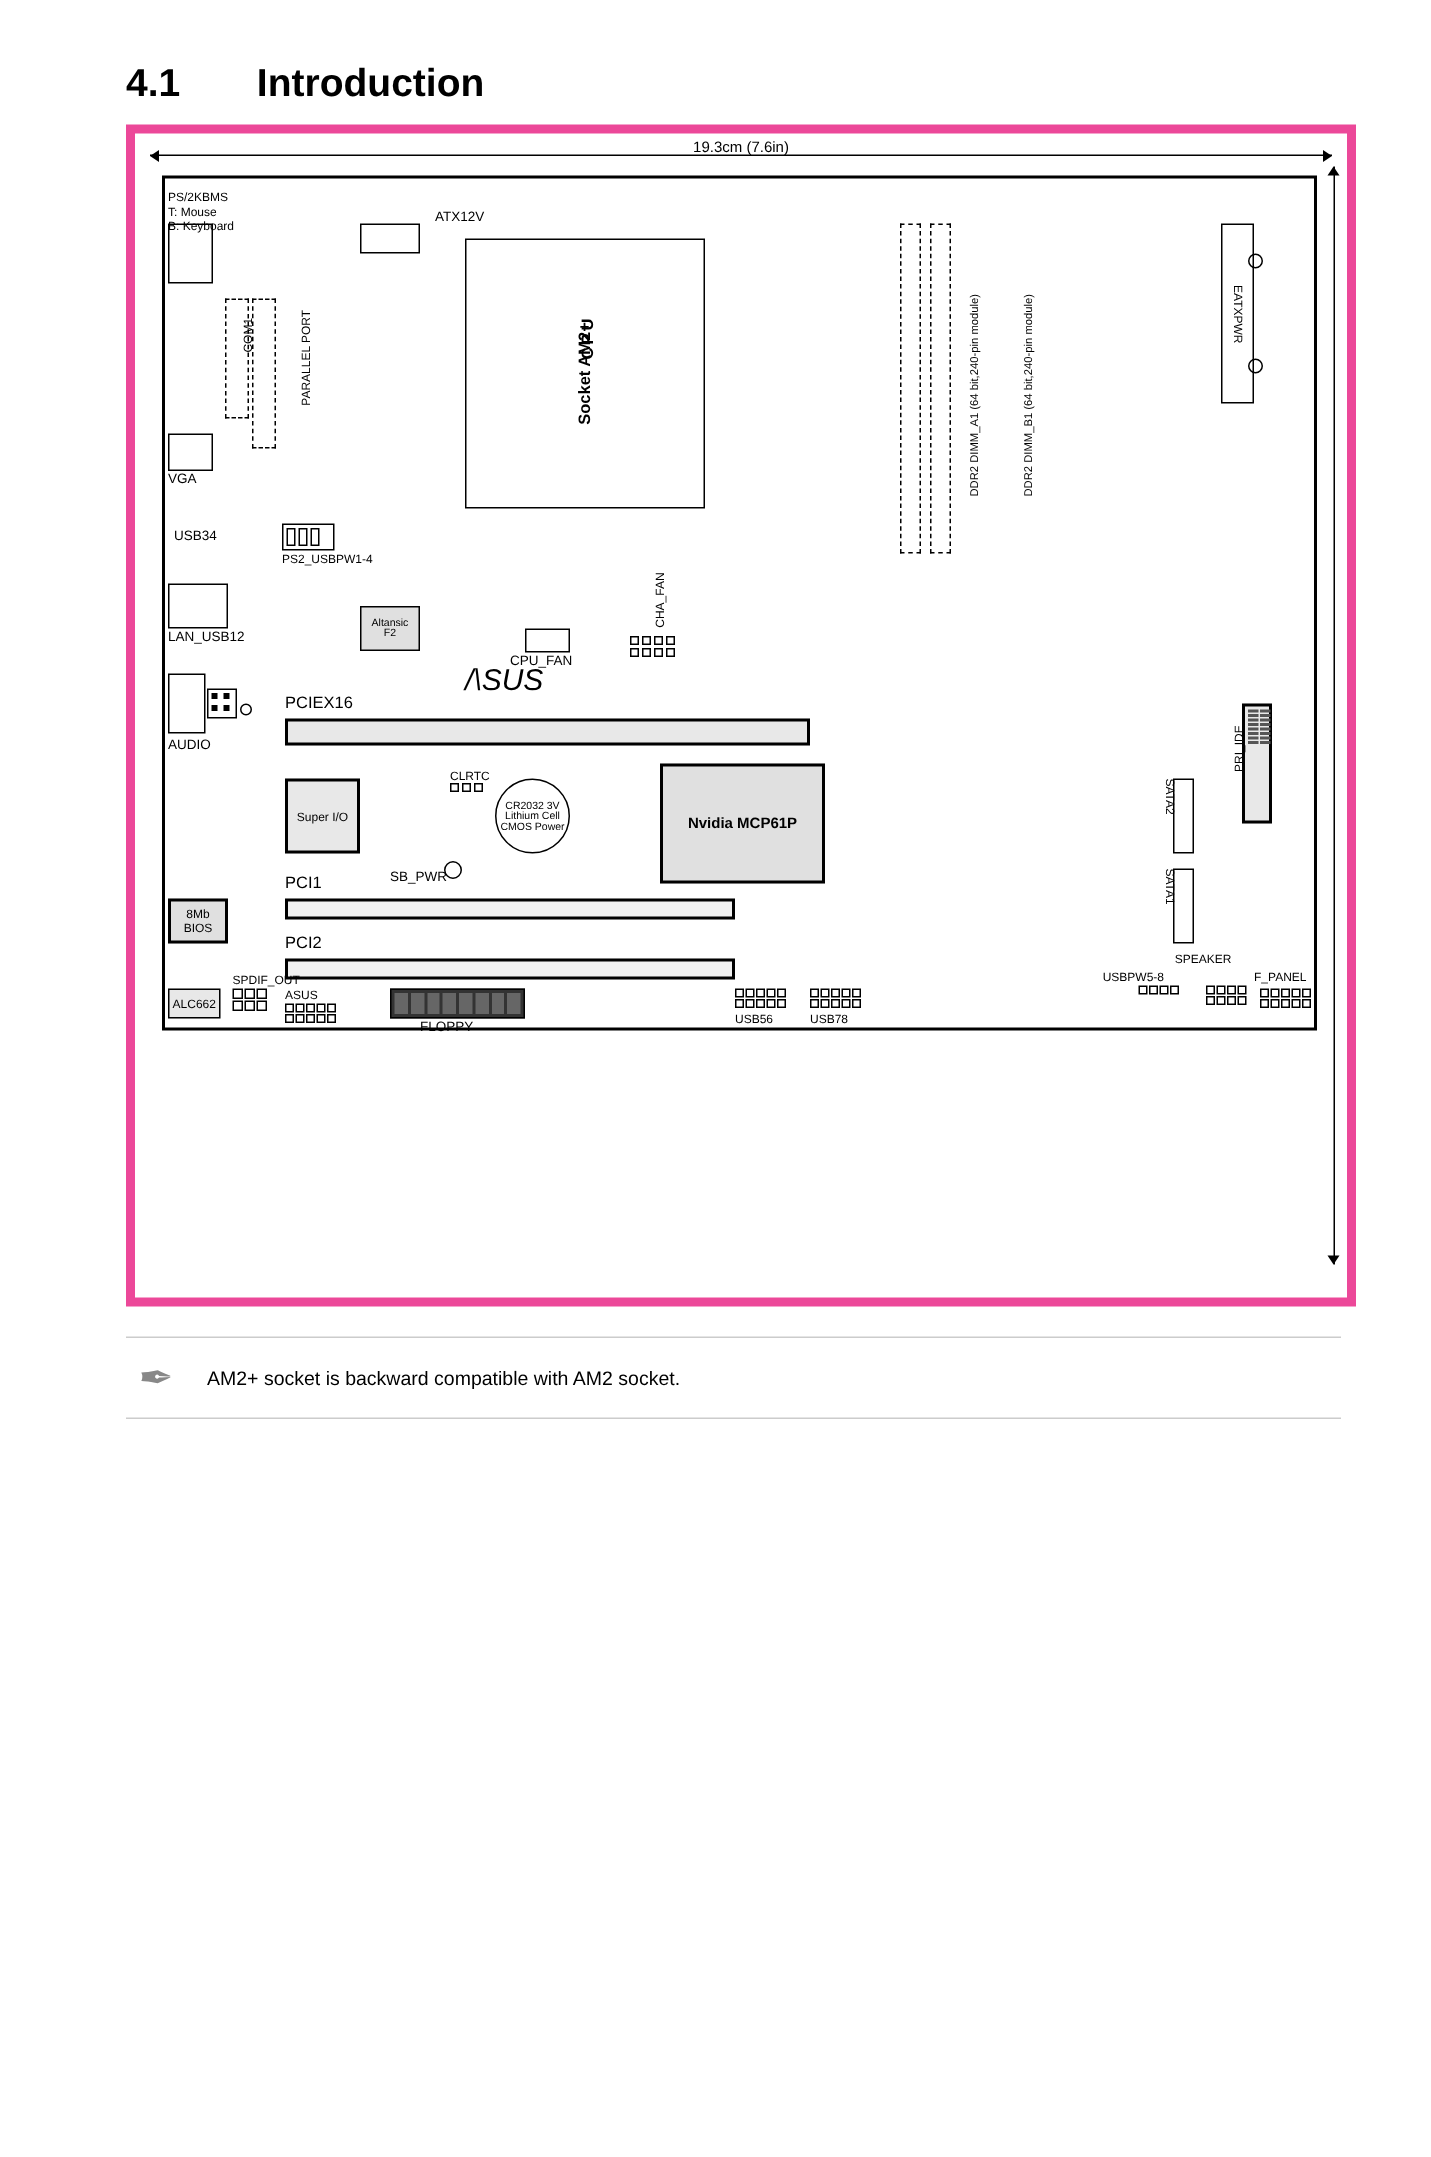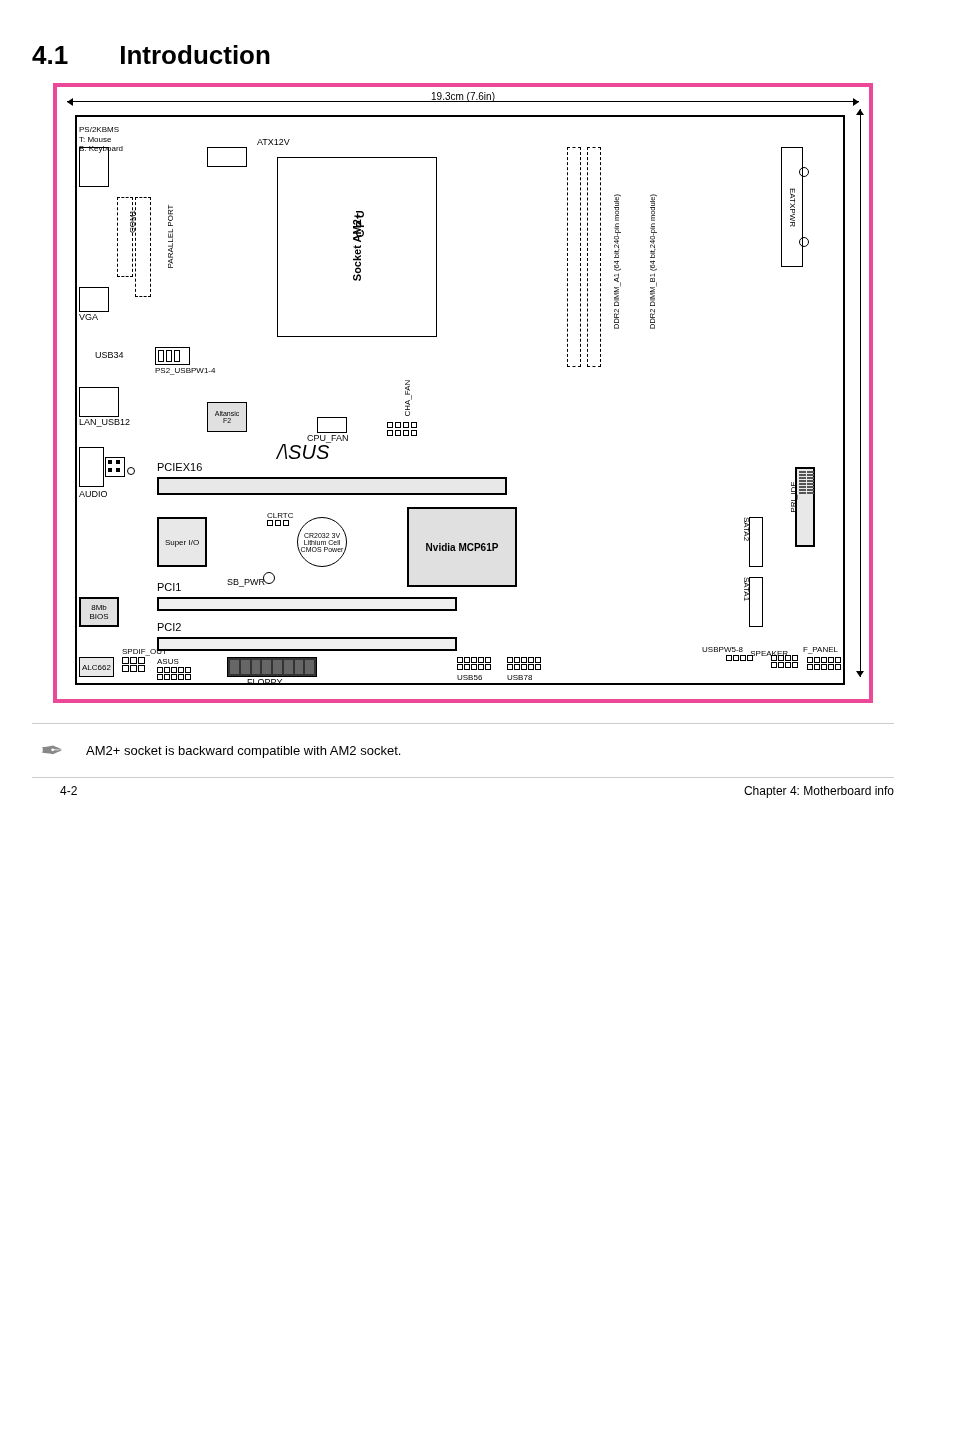--- a/index.html
+++ b/index.html
@@ -5,21 +5,21 @@
     * { box-sizing: border-box; margin: 0; padding: 0; }
     body {
       font-family: Arial, Helvetica, sans-serif;
       background: #fff;
       color: #000;
       width: 954px;
       min-height: 1438px;
       position: relative;
     }
     .page {
-      padding: 40px 60px 40px 32px;
+      padding: 40px 60px 40px 84px;
       position: relative;
     }
     h1.section-title {
       font-size: 26px;
       font-weight: bold;
       margin-bottom: 12px;
     }
     .section-num {
       display: inline-block;
       width: 80px;
@@ -28,24 +28,24 @@
       font-size: 13.5px;
       line-height: 1.6;
       margin-bottom: 30px;
     }
     h2.section-title2 {
       font-size: 26px;
       font-weight: bold;
       margin-bottom: 18px;
     }
     .diagram-container {
-      border: 4px solid #ec4899;
+      border: 6px solid #ec4899;
       position: relative;
       width: 820px;
-      height: 620px;
+      height: 788px;
       margin: 0 auto 20px auto;
       background: #fff;
       overflow: hidden;
     }
     .dim-label-top {
       position: absolute;
       top: 4px;
       left: 50%;
       transform: translateX(-50%);
       font-size: 10px;
@@ -216,21 +216,21 @@
       <div style="position:absolute;right:34px;top:50px;width:10px;height:10px;border-radius:50%;border:1px solid #000;"></div>
       <div style="position:absolute;right:34px;top:120px;width:10px;height:10px;border-radius:50%;border:1px solid #000;"></div>
 
       <div class="rect-comp" style="left:78px;top:230px;width:35px;height:18px;">
         <div style="display:flex;gap:2px;padding:2px;">
           <div style="width:6px;height:12px;border:1px solid #000;"></div>
           <div style="width:6px;height:12px;border:1px solid #000;"></div>
           <div style="width:6px;height:12px;border:1px solid #000;"></div>
         </div>
       </div>
-      <div class="comp" style="left:18px;top:233px;">USB34</div>
+      <div class="comp" style="left:6px;top:233px;">USB34</div>
       <div class="comp" style="left:78px;top:249px;font-size:8px;">PS2_USBPW1-4</div>
 
       <div class="rect-comp" style="left:2px;top:270px;width:40px;height:30px;"></div>
       <div class="comp" style="left:2px;top:300px;">LAN_USB12</div>
 
       <div style="position:absolute;left:130px;top:285px;width:40px;height:30px;border:1px solid #000;background:#e0e0e0;font-size:7px;display:flex;align-items:center;justify-content:center;text-align:center;">Altansic<br>F2</div>
 
       <div style="position:absolute;left:2px;top:330px;width:25px;height:40px;border:1px solid #000;"></div>
       <div class="comp" style="left:2px;top:372px;">AUDIO</div>
 
@@ -385,21 +385,21 @@
       <div style="position:absolute;left:430px;top:556px;font-size:8px;">USB78</div>
 
       <div style="position:absolute;right:100px;top:528px;font-size:8px;">USBPW5-8</div>
       <div style="position:absolute;right:90px;top:538px;display:grid;grid-template-columns:repeat(4,6px);gap:1px;">
         <div style="width:6px;height:6px;border:1px solid #000;"></div>
           <div style="width:6px;height:6px;border:1px solid #000;"></div>
           <div style="width:6px;height:6px;border:1px solid #000;"></div>
           <div style="width:6px;height:6px;border:1px solid #000;"></div>
       </div>
 
-      <div style="position:absolute;right:55px;top:532px;font-size:8px;margin-left:37px;">SPEAKER</div>
+      <div style="position:absolute;right:55px;top:516px;font-size:8px;margin-left:37px;">SPEAKER</div>
       <div style="position:absolute;right:45px;top:538px;display:grid;grid-template-columns:repeat(4,6px);gap:1px;">
         <div style="width:6px;height:6px;border:1px solid #000;"></div>
           <div style="width:6px;height:6px;border:1px solid #000;"></div>
           <div style="width:6px;height:6px;border:1px solid #000;"></div>
           <div style="width:6px;height:6px;border:1px solid #000;"></div>
         <div style="width:6px;height:6px;border:1px solid #000;"></div>
           <div style="width:6px;height:6px;border:1px solid #000;"></div>
           <div style="width:6px;height:6px;border:1px solid #000;"></div>
           <div style="width:6px;height:6px;border:1px solid #000;"></div>
       </div>
@@ -421,17 +421,13 @@
       <div style="position:absolute;left:268px;top:100px;font-size:11px;font-weight:bold;transform:rotate(-90deg);transform-origin:center center;color:#000;letter-spacing:2px;">CPU</div>
 
     </div>
   </div>
 
   <div class="note-box">
     <div class="note-icon">✒</div>
     <div class="note-text">AM2+ socket is backward compatible with AM2 socket.</div>
   </div>
 
-  <div class="footer">
-    <span>4-2</span>
-    <span>Chapter 4: Motherboard info</span>
-  </div>
 </div>
 
 </body></html>

